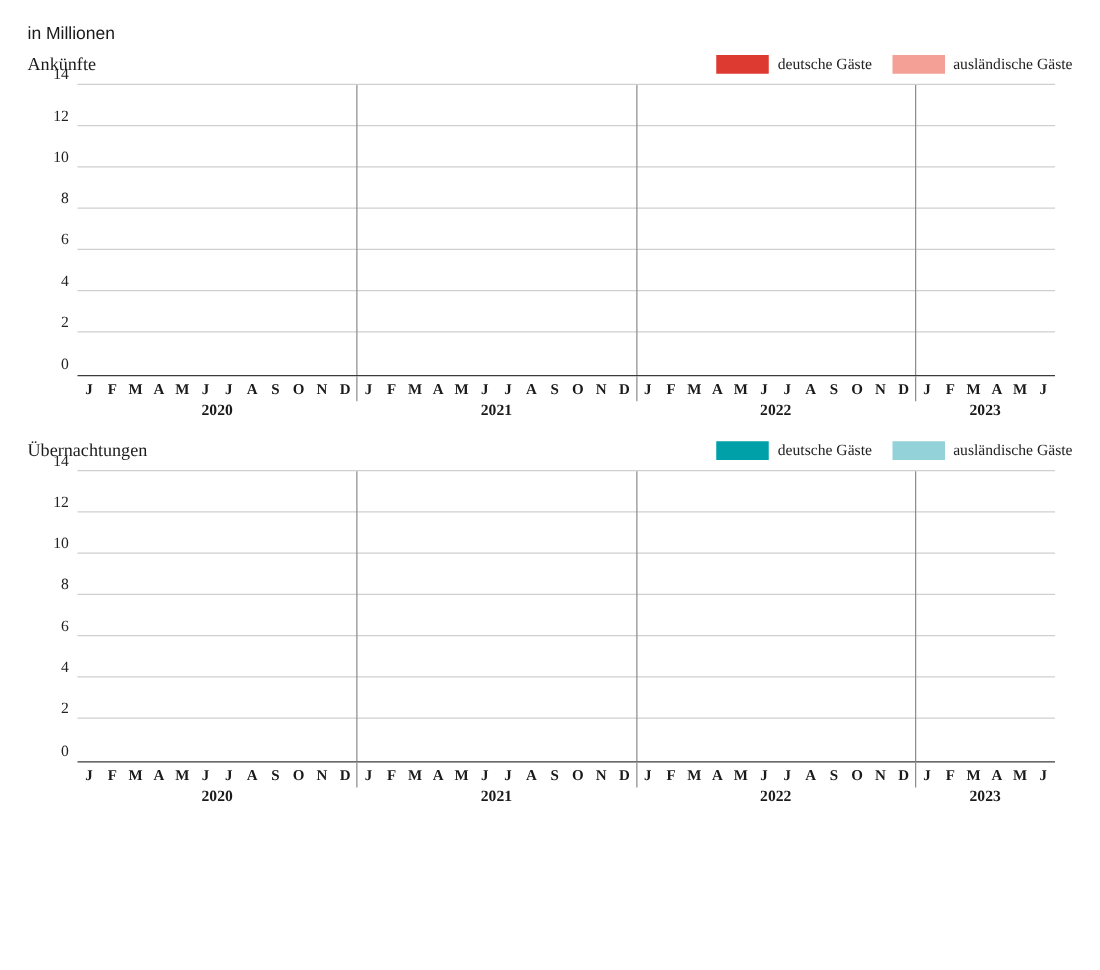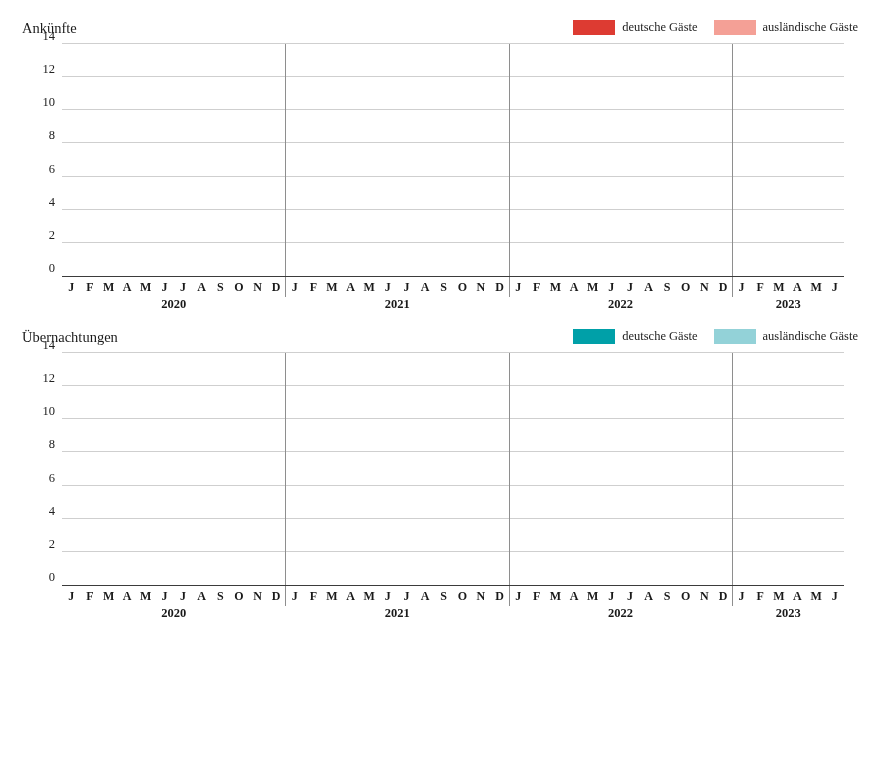--- a/index.html
+++ b/index.html
@@ -133,20 +133,21 @@
     left:22px;bottom:10px;
     font-size:11.5px;
     color:#9a9a9a;
   }
 </style>
 </head>
 <body>
 
 <div class="page">
 
+  <div class="subtitle">in Millionen</div>
 
   <div class="panel">
     <div class="panel-head">
       <div class="panel-label">Ankünfte</div>
       <div class="legend">
         <div class="legend-item">
           <span class="swatch" style="background:#dd3b32"></span>
           <span class="legend-text">deutsche Gäste</span>
         </div>
         <div class="legend-item">

